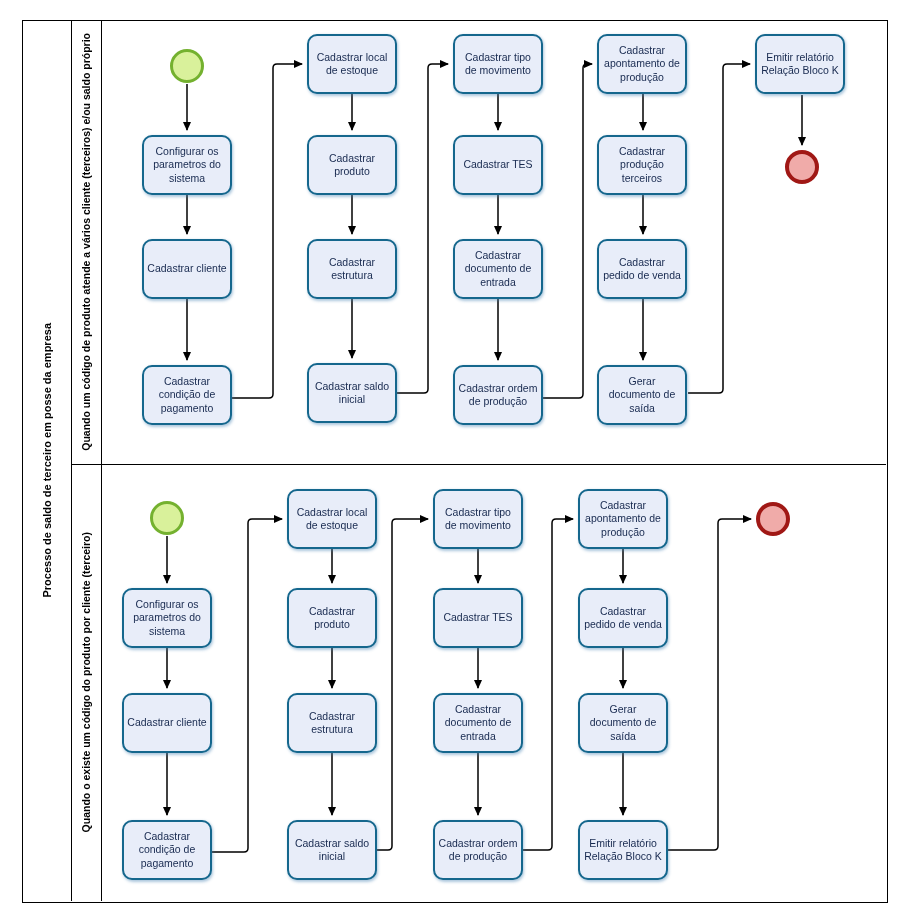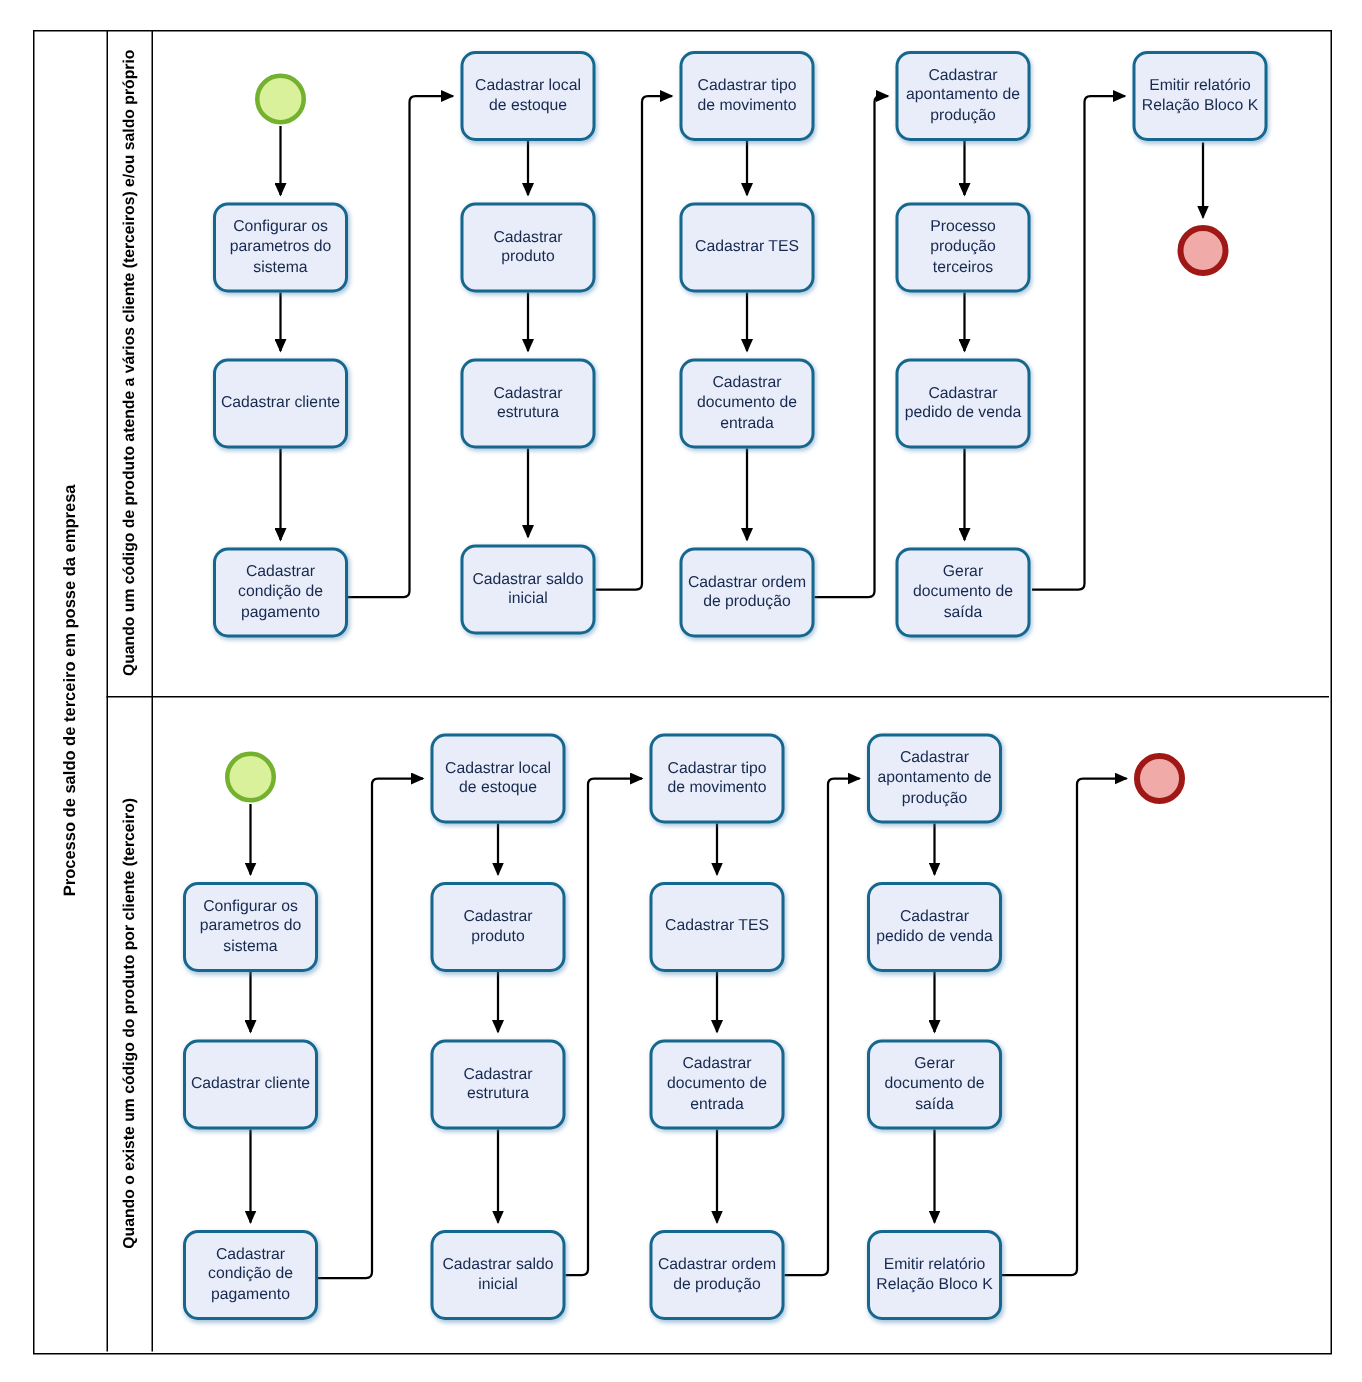--- a/index.html
+++ b/index.html
@@ -105,21 +105,21 @@
   <div class="task" style="left:142px;top:365px;">Cadastrar condição de pagamento</div>
   <div class="task" style="left:307px;top:34px;">Cadastrar local de estoque</div>
   <div class="task" style="left:307px;top:135px;">Cadastrar produto</div>
   <div class="task" style="left:307px;top:239px;">Cadastrar estrutura</div>
   <div class="task" style="left:307px;top:363px;">Cadastrar saldo inicial</div>
   <div class="task" style="left:453px;top:34px;">Cadastrar tipo de movimento</div>
   <div class="task" style="left:453px;top:135px;">Cadastrar TES</div>
   <div class="task" style="left:453px;top:239px;">Cadastrar documento de entrada</div>
   <div class="task" style="left:453px;top:365px;">Cadastrar ordem de produção</div>
   <div class="task" style="left:597px;top:34px;">Cadastrar apontamento de produção</div>
-  <div class="task" style="left:597px;top:135px;">Processo produção terceiros</div>
+  <div class="task" style="left:597px;top:135px;">Cadastrar produção terceiros</div>
   <div class="task" style="left:597px;top:239px;">Cadastrar pedido de venda</div>
   <div class="task" style="left:597px;top:365px;">Gerar documento de saída</div>
   <div class="task" style="left:755px;top:34px;">Emitir relatório Relação Bloco K</div>
 
   <div class="event start-event" style="left:150px;top:501px;"></div>
   <div class="event end-event" style="left:756px;top:502px;"></div>
 
   <div class="task" style="left:122px;top:588px;">Configurar os parametros do sistema</div>
   <div class="task" style="left:122px;top:693px;">Cadastrar cliente</div>
   <div class="task" style="left:122px;top:820px;">Cadastrar condição de pagamento</div>

